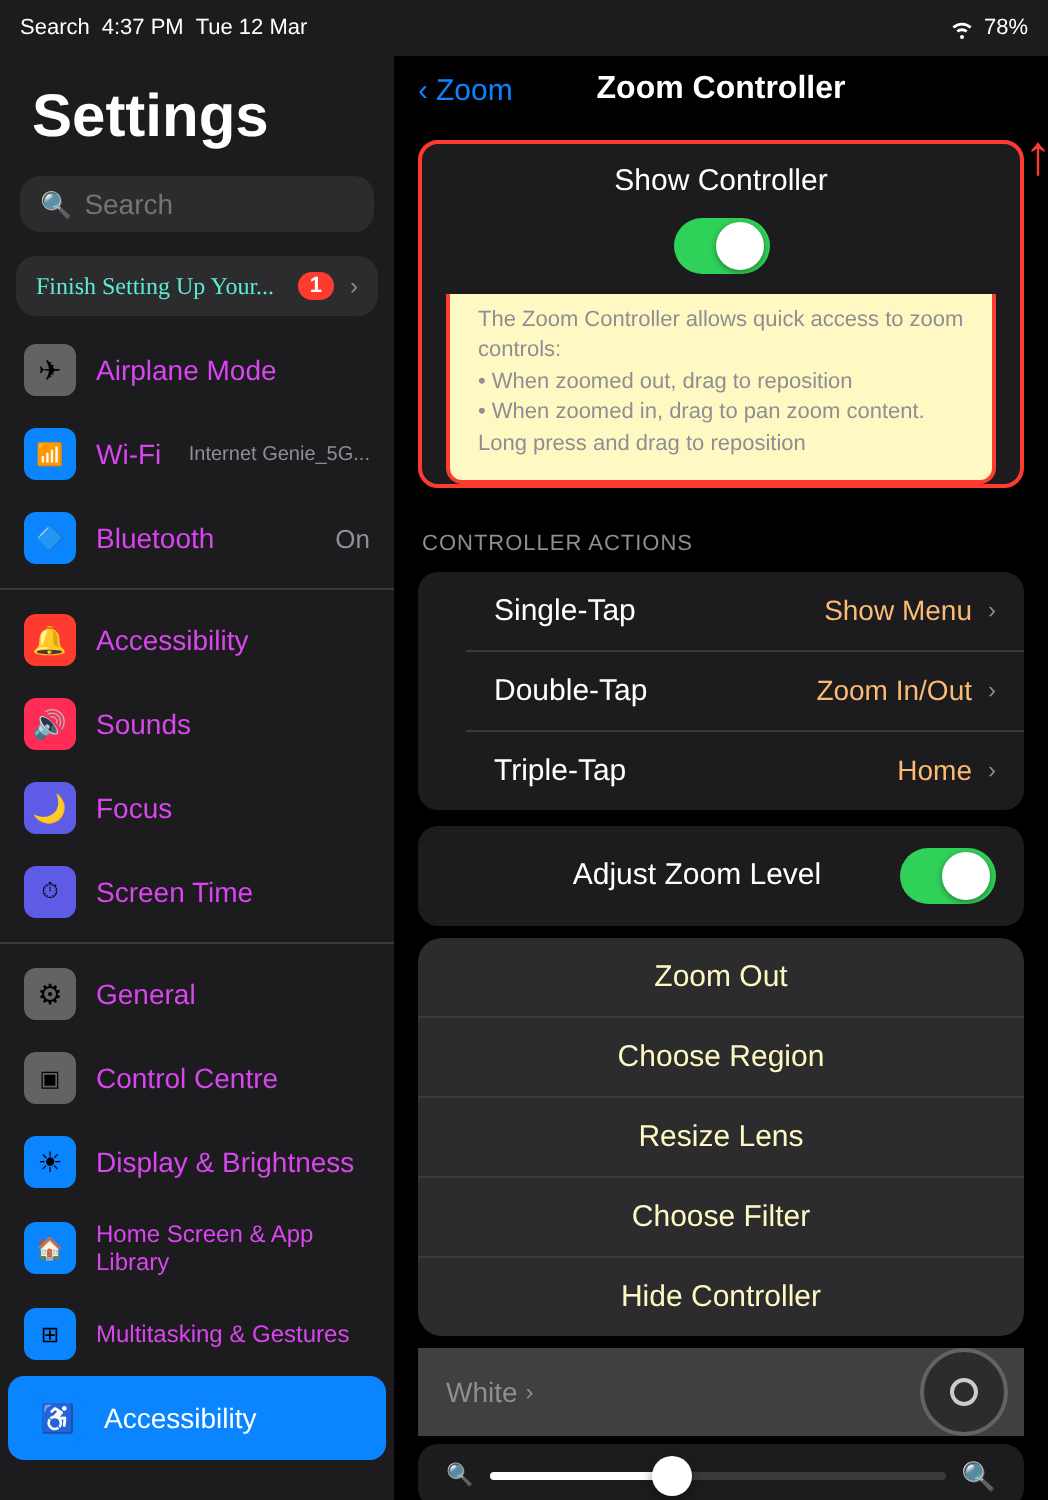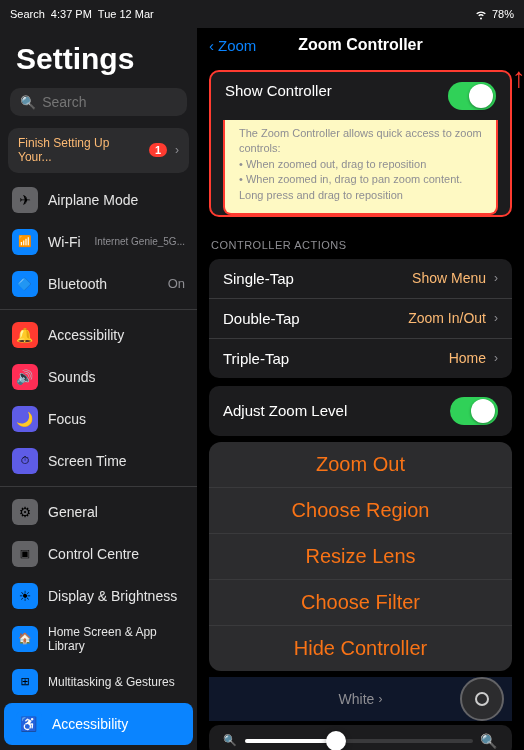--- a/index.html
+++ b/index.html
@@ -68,21 +68,21 @@
 
     .finish-setup-bar {
       margin: 2px 8px 6px;
       background: #2c2c2e;
       border-radius: 10px;
       display: flex;
       align-items: center;
       padding: 8px 10px;
       gap: 8px;
     }
-    .finish-setup-text { color: #fdba74; font-size: 12px; flex: 1; line-height: 1.2; }
+    .finish-setup-text { color: #5eead4; font-size: 12px; flex: 1; line-height: 1.2; font-family: Liberation Serif, serif; }
     .finish-badge {
       background: #ff3b30;
       color: #fff;
       font-size: 11px;
       font-weight: 600;
       border-radius: 10px;
       padding: 1px 6px;
       min-width: 18px;
       text-align: center;
     }
@@ -100,21 +100,21 @@
     .sidebar-item .item-icon {
       width: 26px;
       height: 26px;
       border-radius: 6px;
       display: flex;
       align-items: center;
       justify-content: center;
       font-size: 14px;
       flex-shrink: 0;
     }
-    .sidebar-item .item-label { color: #e5e5e5; font-size: 14px; }
+    .sidebar-item .item-label { color: #d946ef; font-size: 14px; }
     .sidebar-item.active .item-label { color: #fff; }
     .sidebar-divider { height: 1px; background: #3a3a3c; margin: 4px 0; }
 
     
     .icon-airplane { background: #636366; }
     .icon-wifi { background: #0a84ff; }
     .icon-bluetooth { background: #0a84ff; }
     .icon-notifications { background: #ff3b30; }
     .icon-sounds { background: #ff2d55; }
     .icon-focus { background: #5e5ce6; }
@@ -164,23 +164,24 @@
     
     .show-controller-section {
       margin: 8px 12px;
       background: #1c1c1e;
       border-radius: 10px;
       border: 2px solid #ff3b30;
       overflow: hidden;
     }
     .show-controller-row {
       display: flex;
-      align-items: flex-start;
+      align-items: center;
       padding: 10px 14px;
       gap: 10px;
+      flex-direction: column;
     }
     .show-controller-label { color: #fff; font-size: 15px; flex: 1; }
     .toggle-on {
       width: 48px;
       height: 28px;
       background: #30d158;
       border-radius: 14px;
       display: flex;
       align-items: center;
       justify-content: flex-end;
@@ -213,20 +214,21 @@
       color: #8e8e93;
       text-transform: uppercase;
       letter-spacing: 0.5px;
     }
 
     .settings-group {
       margin: 4px 12px;
       background: #1c1c1e;
       border-radius: 10px;
       overflow: hidden;
+      padding-left: 24px;
     }
     .settings-row {
       display: flex;
       align-items: center;
       padding: 11px 14px;
       gap: 8px;
       border-bottom: 1px solid #3a3a3c;
     }
     .settings-row:last-child { border-bottom: none; }
     .settings-row-label { color: #fff; font-size: 15px; flex: 1; }
@@ -244,25 +246,26 @@
     }
     .dropdown-item {
       display: flex;
       align-items: center;
       justify-content: center;
       padding: 11px 16px;
       border-bottom: 1px solid #3a3a3c;
       cursor: pointer;
     }
     .dropdown-item:last-child { border-bottom: none; }
-    .dropdown-item-label { color: #f97316; font-size: 20px; text-align: center; }
+    .dropdown-item-label { color: #fef9c3; font-size: 15px; text-align: center; }
     .adjust-zoom-row {
       display: flex;
       align-items: center;
       padding: 11px 14px;
+      text-align: center;
     }
     .adjust-zoom-label { color: #fff; font-size: 15px; flex: 1; }
 
     
     .slider-row {
       display: flex;
       align-items: center;
       padding: 8px 14px;
       gap: 8px;
       background: #1c1c1e;
@@ -471,21 +474,21 @@
         <span class="dropdown-item-label">Resize Lens</span>
       </div>
       <div class="dropdown-item">
         <span class="dropdown-item-label">Choose Filter</span>
       </div>
       <div class="dropdown-item">
         <span class="dropdown-item-label">Hide Controller</span>
       </div>
     </div>
 
-    <div style="position:relative; margin: 4px 12px; height: 44px; background:#0f172a; border-radius:0; display:flex; align-items:center; padding:0 14px;justify-content:center;">
+    <div style="position:relative; margin: 4px 12px; height: 44px; background:#404040; border-radius:0; display:flex; align-items:center; padding:0 14px;">
       <span style="color:#8e8e93; font-size:14px;">White</span>
       <span style="color:#8e8e93; font-size:12px; margin-left:4px;">›</span>
 
       <div style="position:absolute; right:8px; top:50%; transform:translateY(-50%); width:44px; height:44px; background:#2c2c2e; border-radius:50%; border:2px solid #636366; display:flex; align-items:center; justify-content:center;">
         <div style="width:14px; height:14px; border:2px solid #ccc; border-radius:50%;"></div>
       </div>
     </div>
 
     <div class="slider-row">
       <span class="slider-icon" style="font-size:11px;">🔍</span>

